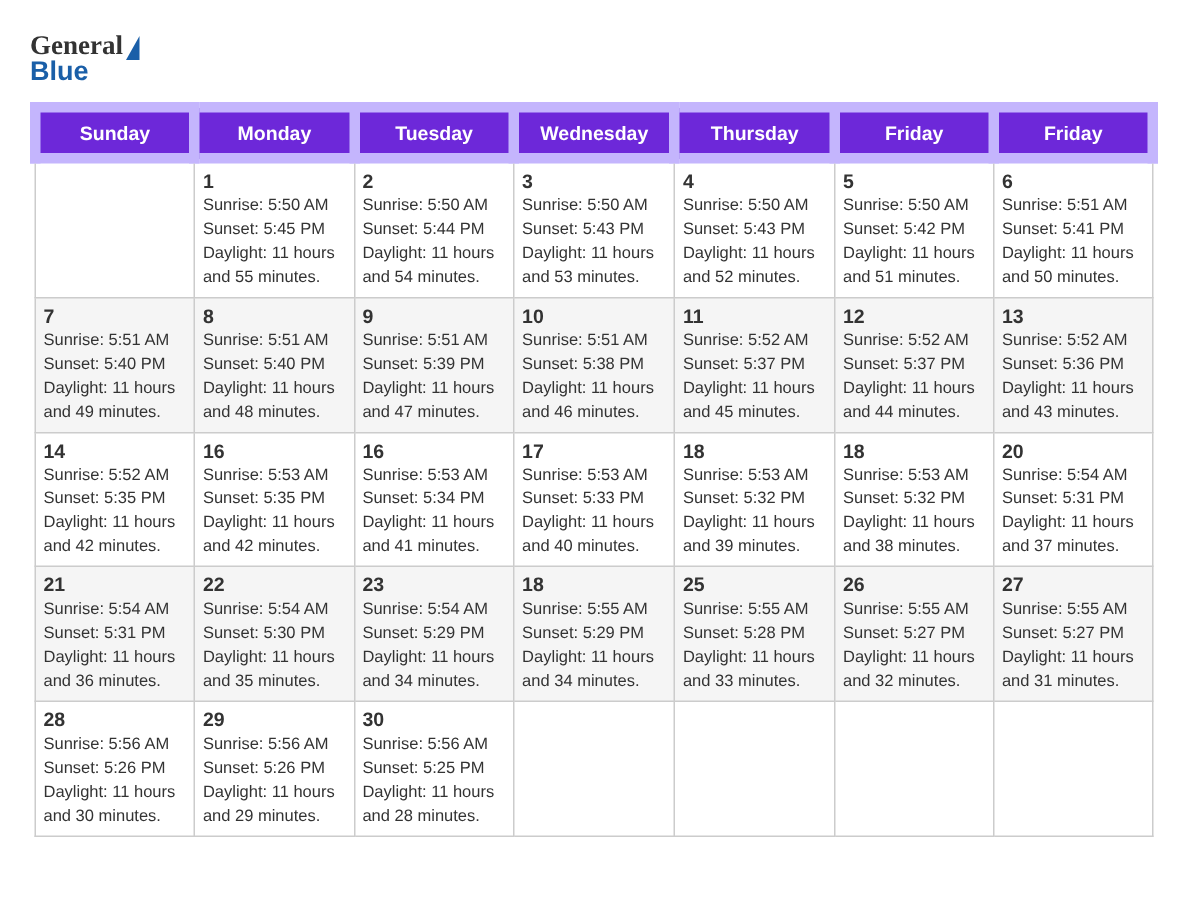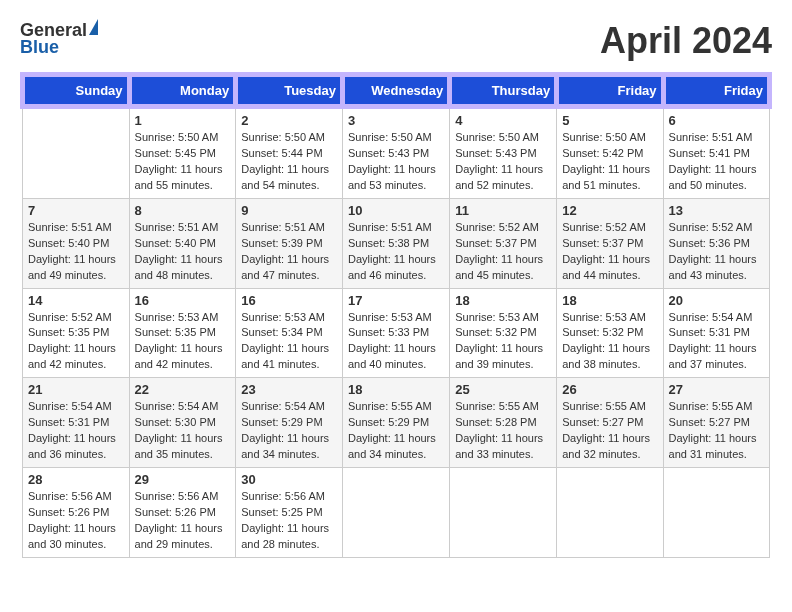--- a/index.html
+++ b/index.html
@@ -16,46 +16,47 @@
       align-items: flex-start;
       margin-bottom: 10px;
     }
     .logo {
       display: flex;
       flex-direction: column;
       align-items: flex-start;
     }
     .logo-line {
       display: flex;
-      align-items: flex-start;
+      align-items: flex-end;
+      font-family: Liberation Serif, serif;
     }
     .title-area {
       text-align: right;
     }
     .calendar-title {
       font-size: 36px;
       font-weight: bold;
       color: #333;
     }
     .calendar-subtitle {
       font-size: 16px;
       color: #333;
     }
     .calendar-table {
       width: 100%;
       border-collapse: collapse;
       font-size: 11px;
     }
     .calendar-table thead tr th {
-      background-color: #1d4ed8;
+      background-color: #6d28d9;
       color: #fff;
       padding: 6px 4px;
-      text-align: right;
+      text-align: center;
       font-size: 13px;
-      border: 5px solid #c4b5fd;
+      border: 7px solid #c4b5fd;
     }
     .calendar-table tbody tr td {
       border: 1px solid #ccc;
       vertical-align: top;
       padding: 4px 5px;
       width: 108px;
       min-height: 80px;
       background: #fff;
     }
     .calendar-table tbody tr:nth-child(even) td {
@@ -81,21 +82,20 @@
 
 <div class="header-area">
   <div class="logo">
     <div class="logo-line">
       <span style="font-size:18px;font-weight:bold;color:#333;">General</span>
       <span style="display:inline-block;margin-left:2px;width:0;height:0;border-left:9px solid transparent;border-right:0px solid transparent;border-bottom:16px solid #1a5fa8;vertical-align:middle;position:relative;top:-1px;"></span>
     </div>
     <span style="font-size:18px;font-weight:bold;color:#1a5fa8;margin-top:-4px;">Blue</span>
   </div>
   <div class="title-area">
-    <div class="calendar-title">April 2024</div>
   </div>
 </div>
 
 <table class="calendar-table">
   <thead>
     <tr>
     <th>Sunday</th>
         <th>Monday</th>
         <th>Tuesday</th>
         <th>Wednesday</th>

